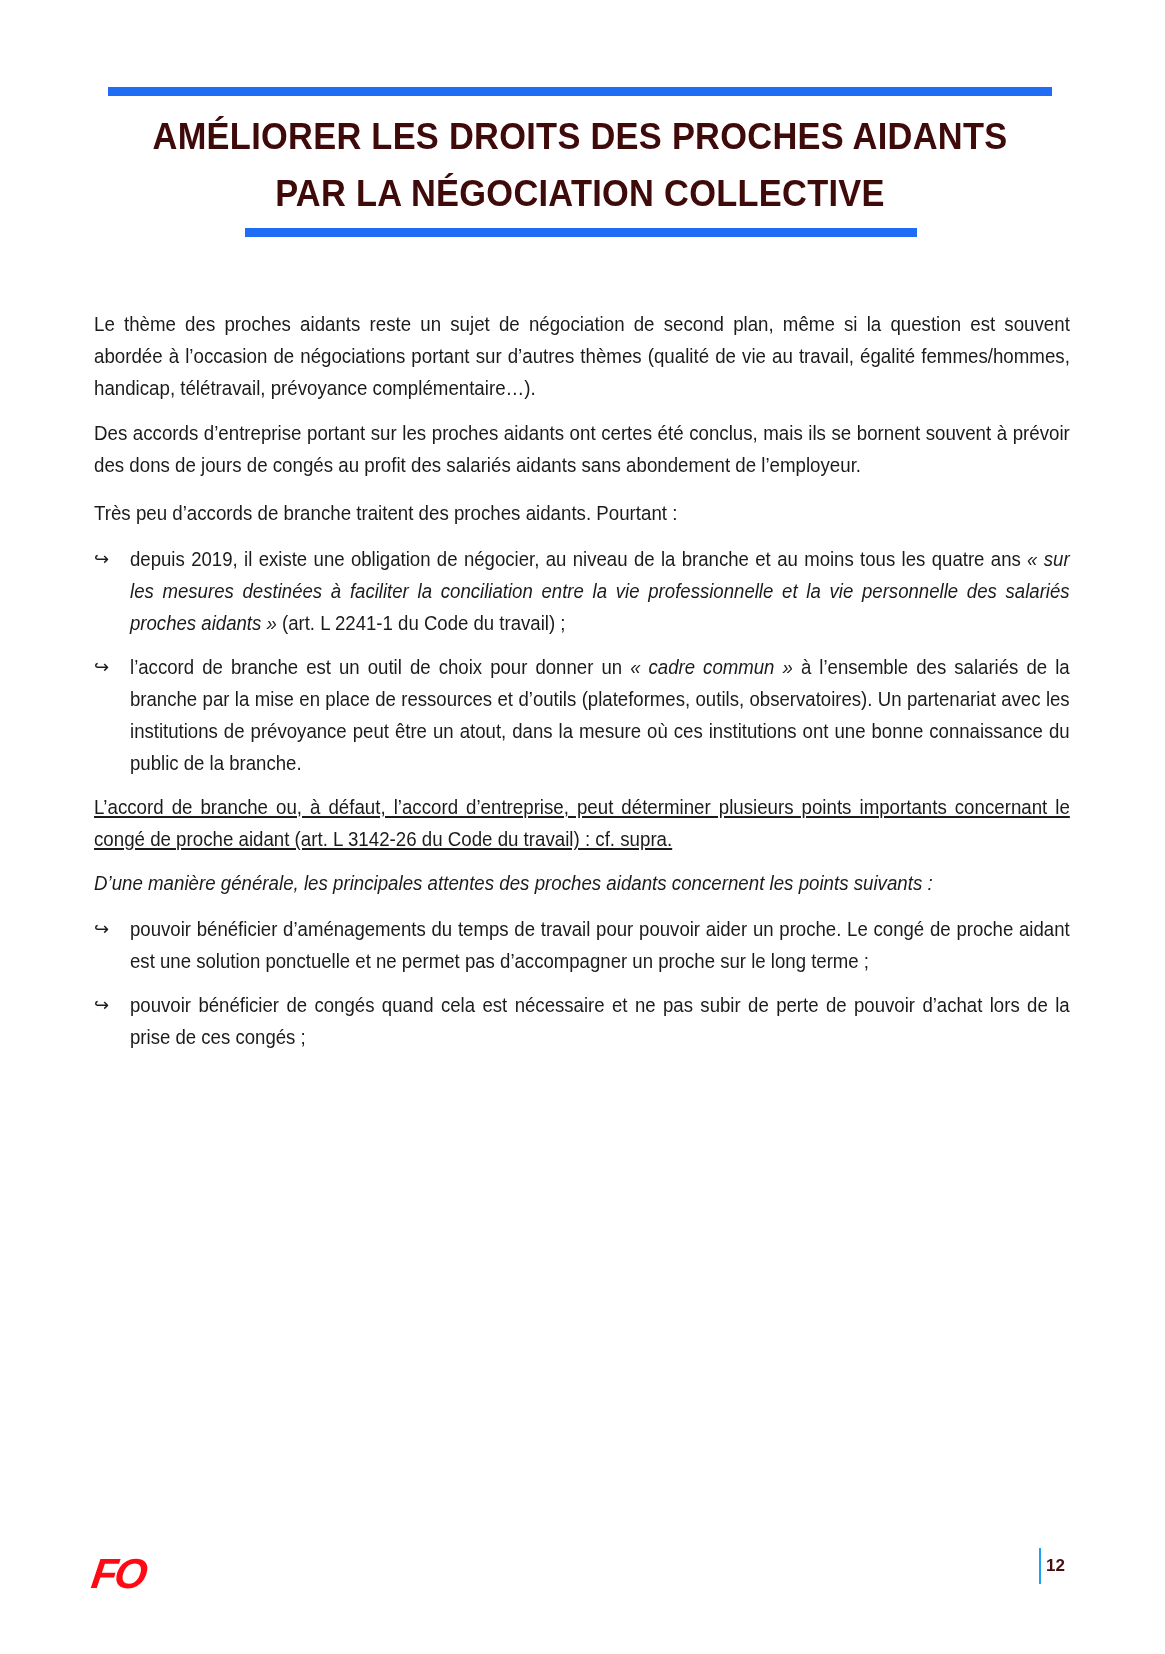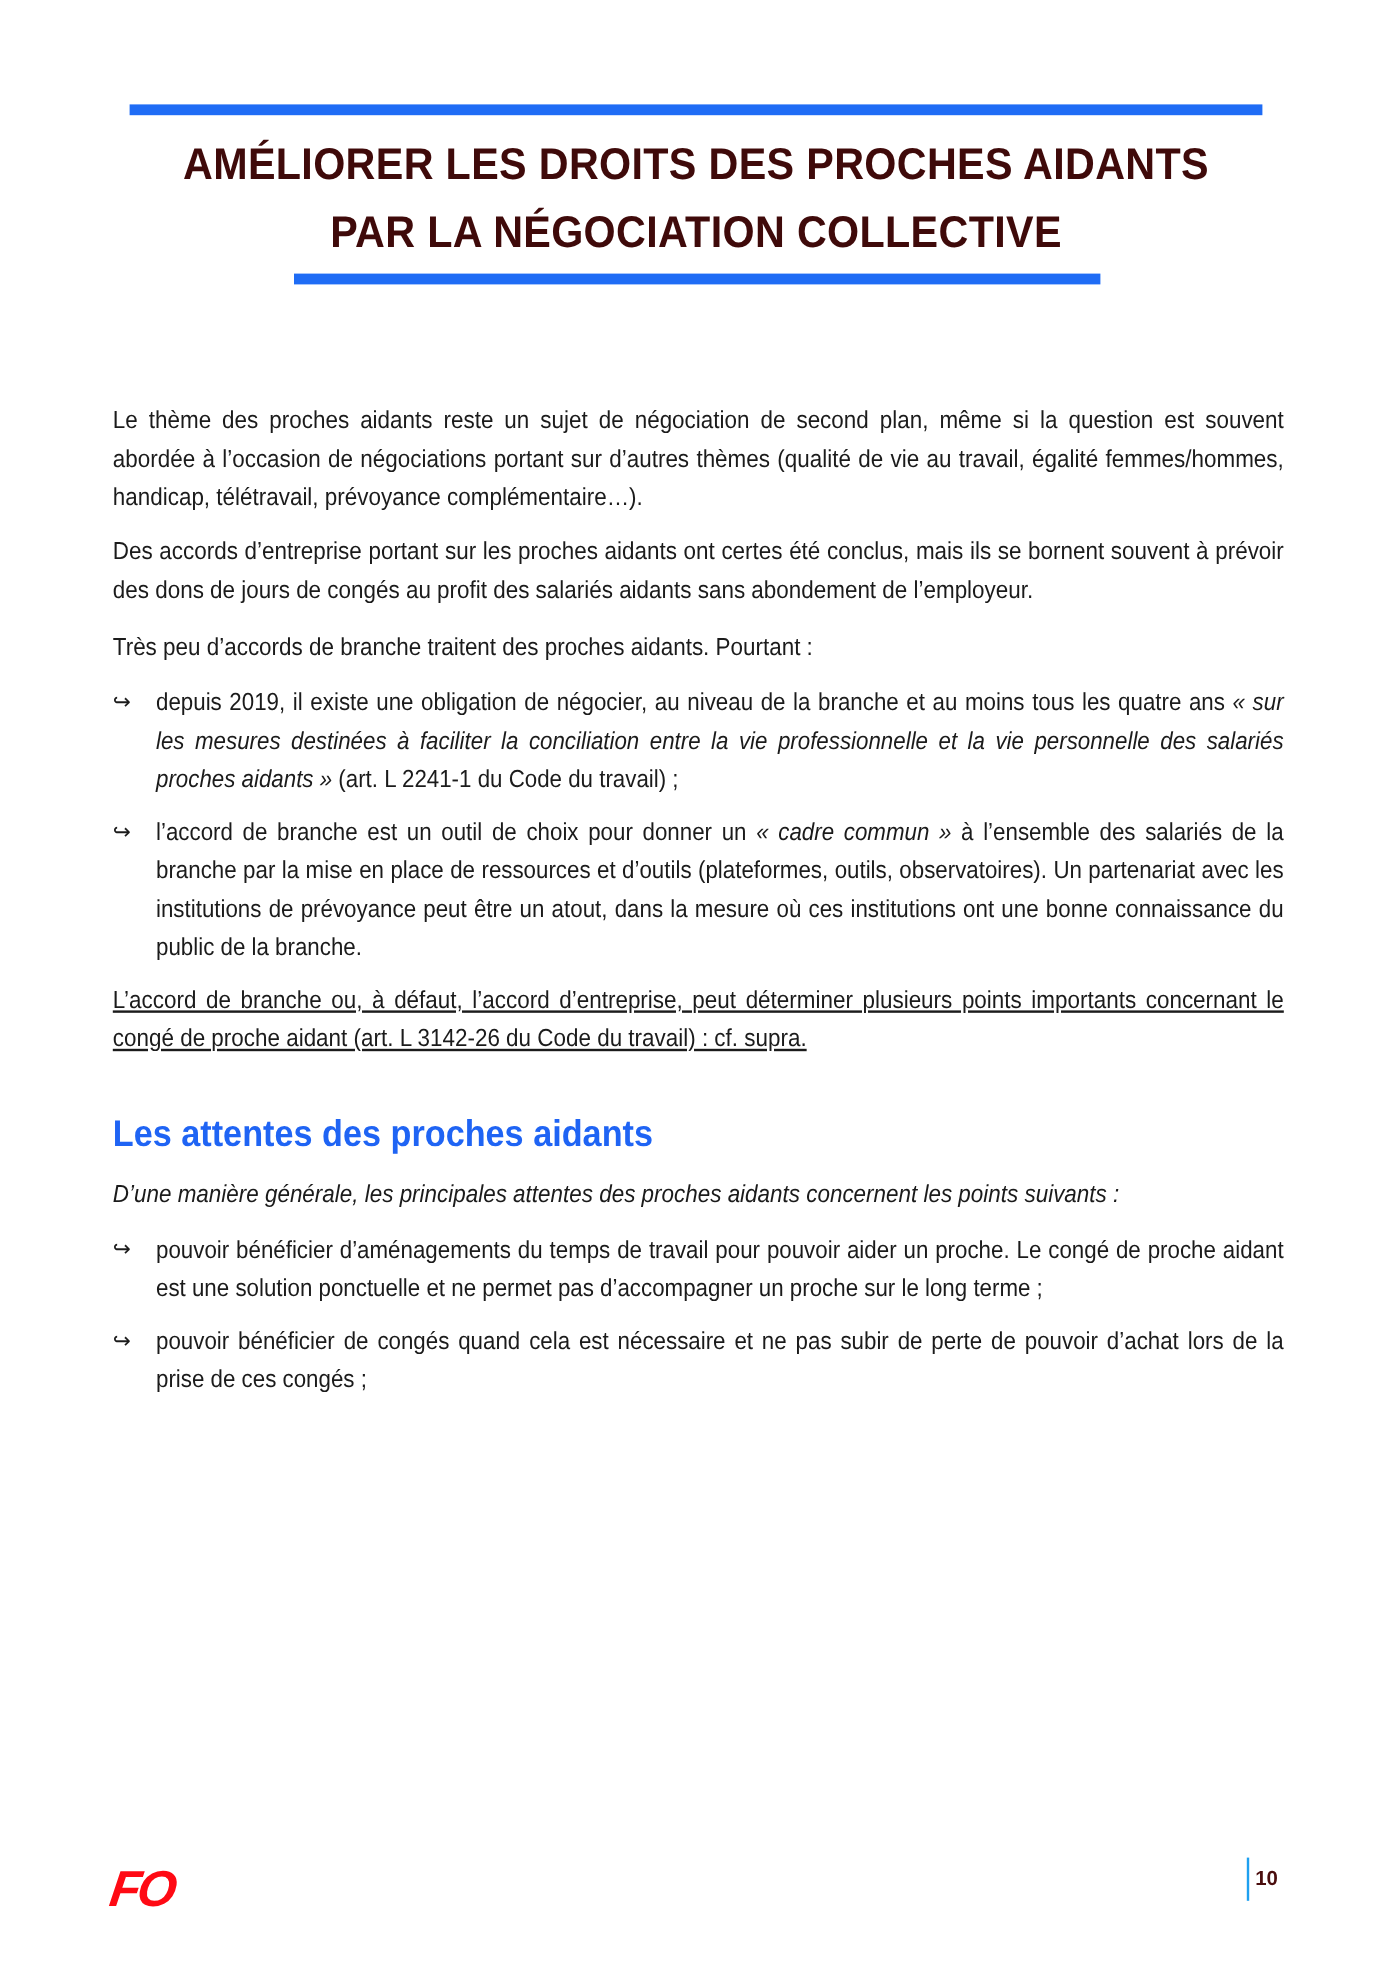--- a/index.html
+++ b/index.html
@@ -21,21 +21,21 @@
     font-family: "Liberation Sans", sans-serif; font-weight: bold;
     font-size: 31px; line-height: 46px;
   }
   h2 span.line { display: block; white-space: nowrap; transform: scaleX(0.92); transform-origin: left; }
   p, li {
     font-family: "Liberation Sans", sans-serif; color: #1b1b1b;
     font-size: 20.5px; line-height: 32px; text-align: justify;
   }
   .cond { display: block; width: 1070px; transform: scaleX(0.912); transform-origin: left; }
   p { margin: 0; }
-  .p1 { margin-top: 30px; }
+  .p1 { margin-top: 3px; }
   .p2 { margin-top: 13px; }
   .p3 { margin-top: 16px; }
   ul { list-style: none; margin: 0; padding: 0; }
   li { position: relative; padding-left: 36px; }
   li .bullet {
     position: absolute; left: 0; top: 0; color: #1b1b1b; font-size: 18px;
     font-family: "DejaVu Sans", sans-serif;
   }
   .ul1 { margin-top: 14px; }
   .ul1 li + li { margin-top: 12px; }
@@ -89,36 +89,33 @@
       <li>
         <span class="bullet">↪</span>
         <span class="li-inner"><span>l’accord de branche est un outil de choix pour donner un </span><em>« cadre commun »</em><span> à l’ensemble des salariés de la branche par la mise en place de ressources et d’outils (plateformes, outils, observatoires). Un partenariat avec les institutions de prévoyance peut être un atout, dans la mesure où ces institutions ont une bonne connaissance du public de la branche.</span></span>
       </li>
     </ul>
 
     <p class="p4">
         <span class="cond">L’accord de branche ou, à défaut, l’accord d’entreprise, peut déterminer plusieurs points importants concernant le congé de proche aidant (art. L 3142-26 du Code du travail) : cf. supra.</span>
       </p>
 
-    <h2 class="h2b">
-      <span class="line">Les attentes des proches aidants</span>
-    </h2>
 
     <p class="p5">
         <span class="cond">D’une manière générale, les principales attentes des proches aidants concernent les points suivants :</span>
       </p>
 
     <ul class="ul2">
       <li>
         <span class="bullet">↪</span>
         <span class="li-inner">pouvoir bénéficier d’aménagements du temps de travail pour pouvoir aider un proche. Le congé de proche aidant est une solution ponctuelle et ne permet pas d’accompagner un proche sur le long terme ;</span>
       </li>
       <li>
         <span class="bullet">↪</span>
         <span class="li-inner">pouvoir bénéficier de congés quand cela est nécessaire et ne pas subir de perte de pouvoir d’achat lors de la prise de ces congés ;</span>
       </li>
     </ul>
   </div>
 
   <div class="logo">FO</div>
   <div class="pageno-bar"></div>
-  <div class="pageno">10</div>
+  <div class="pageno">12</div>
 </div>
 
 </body></html>

